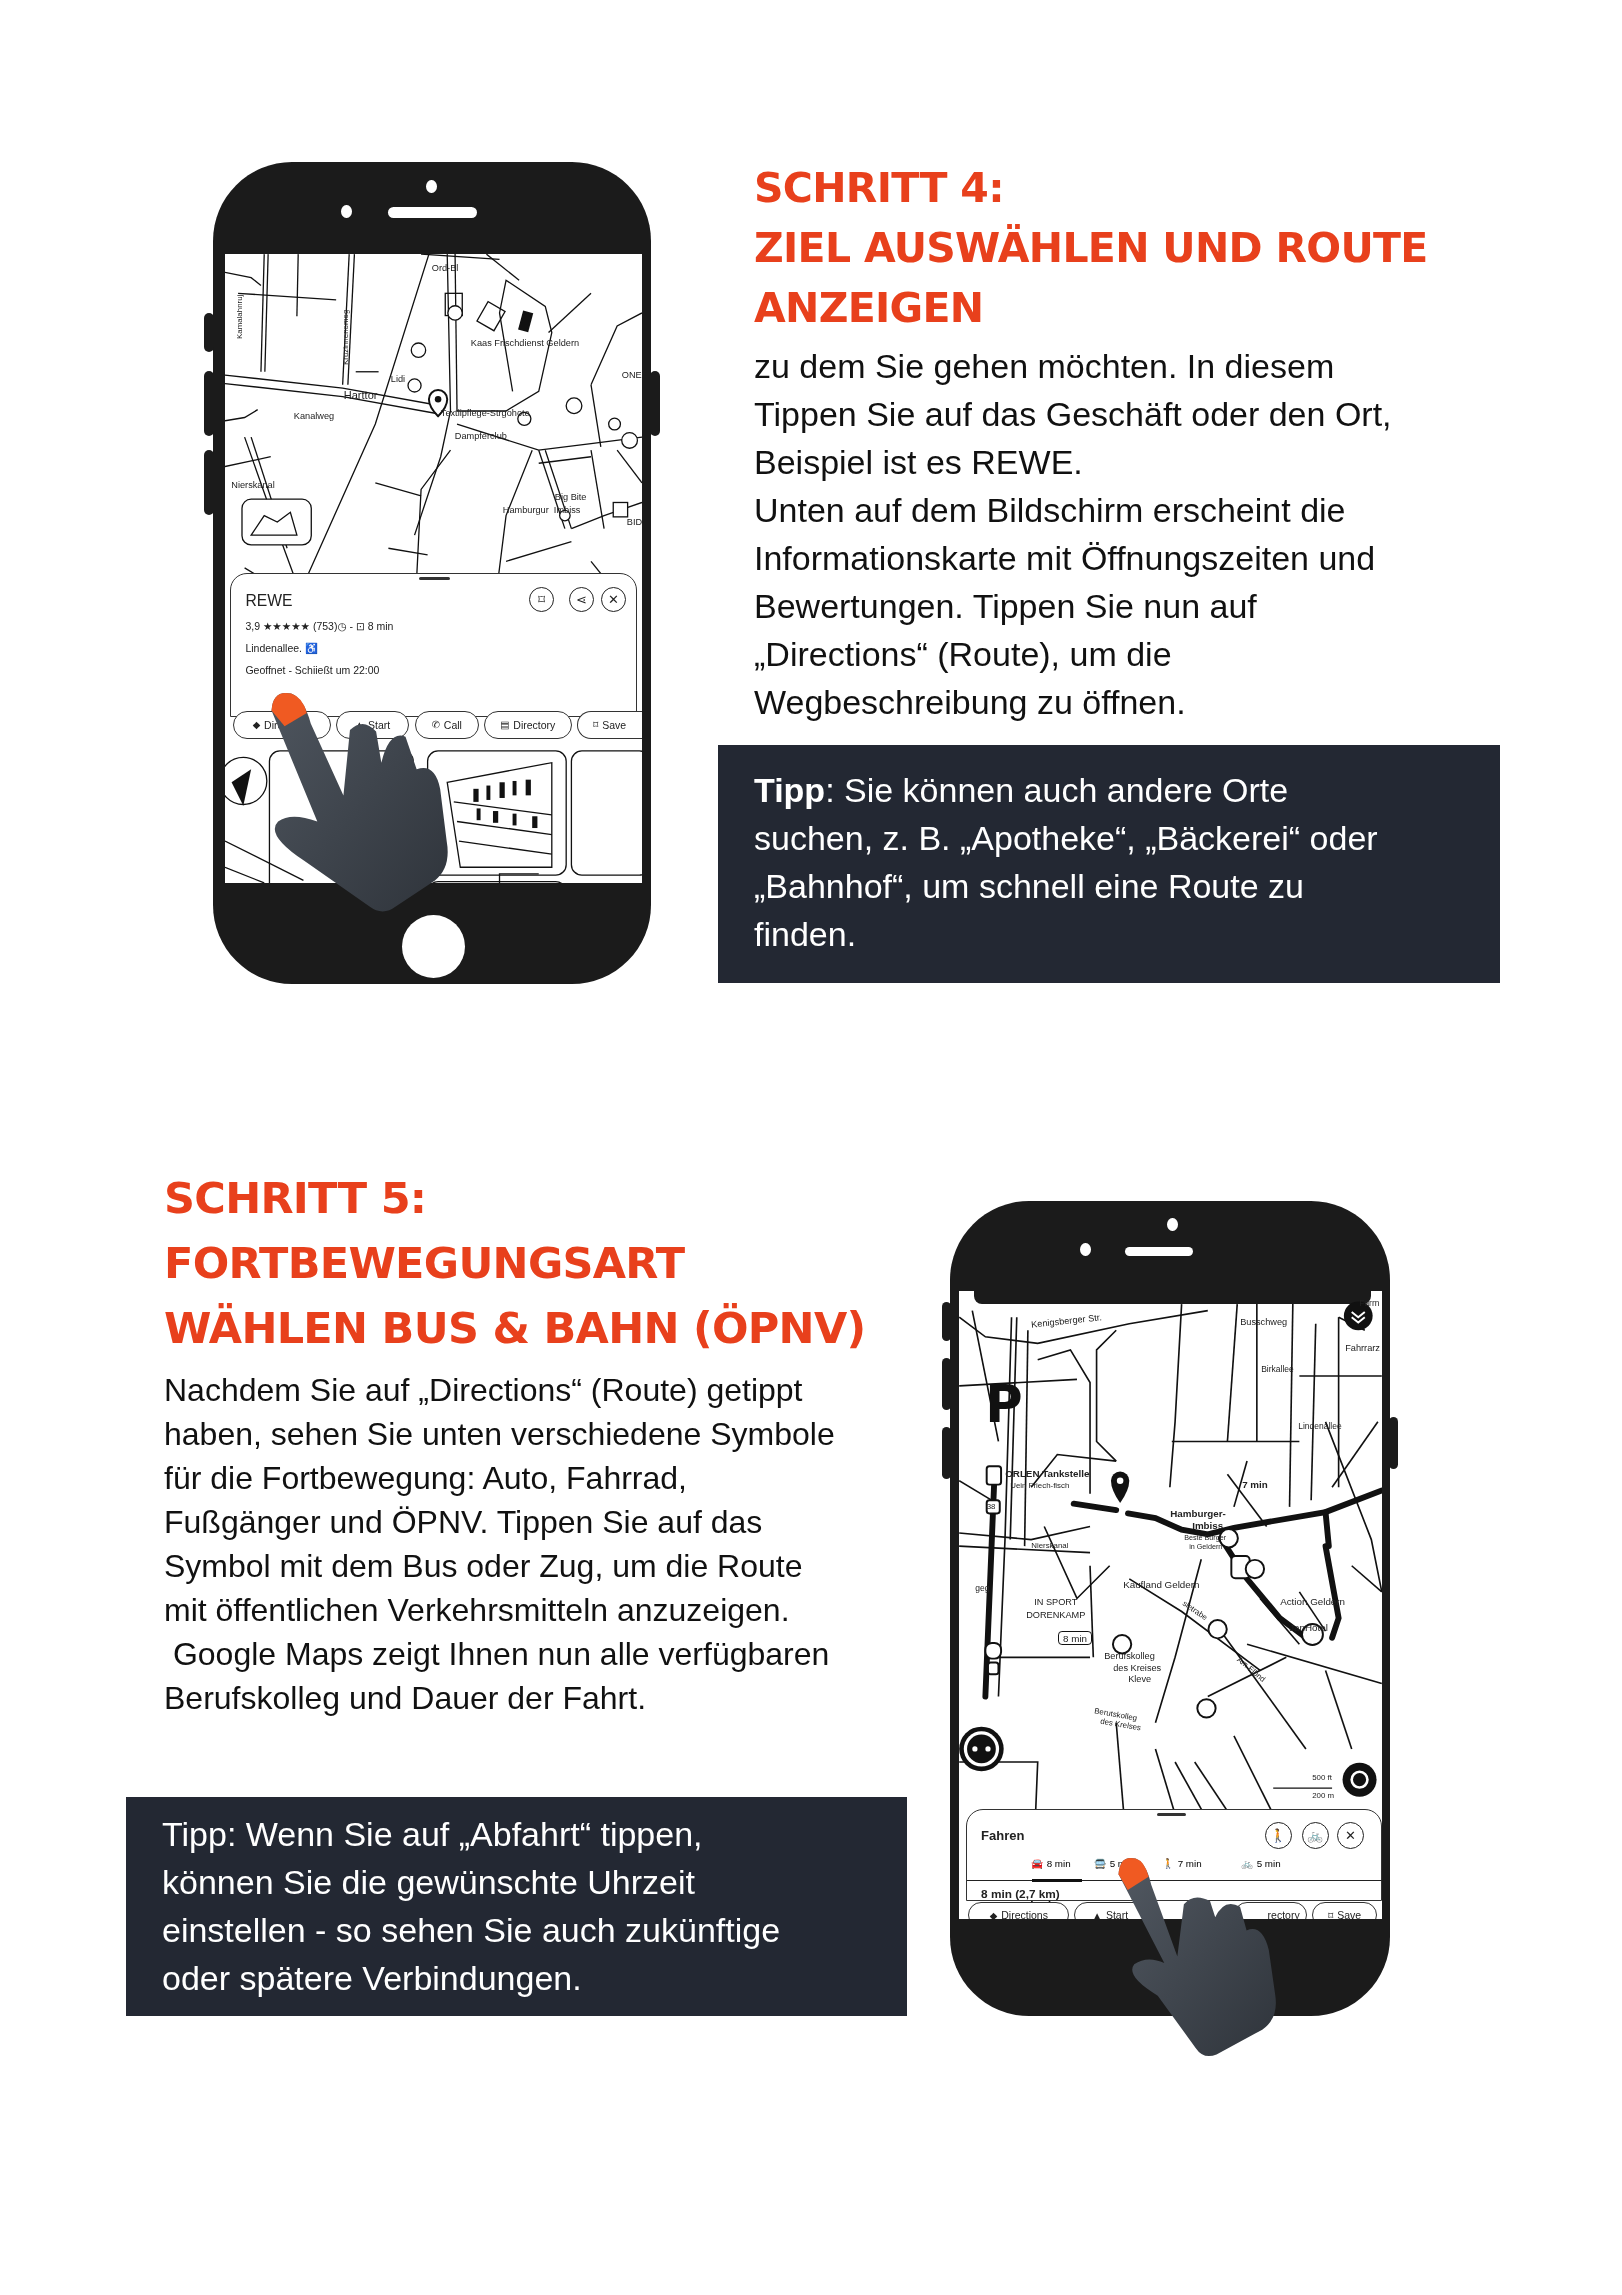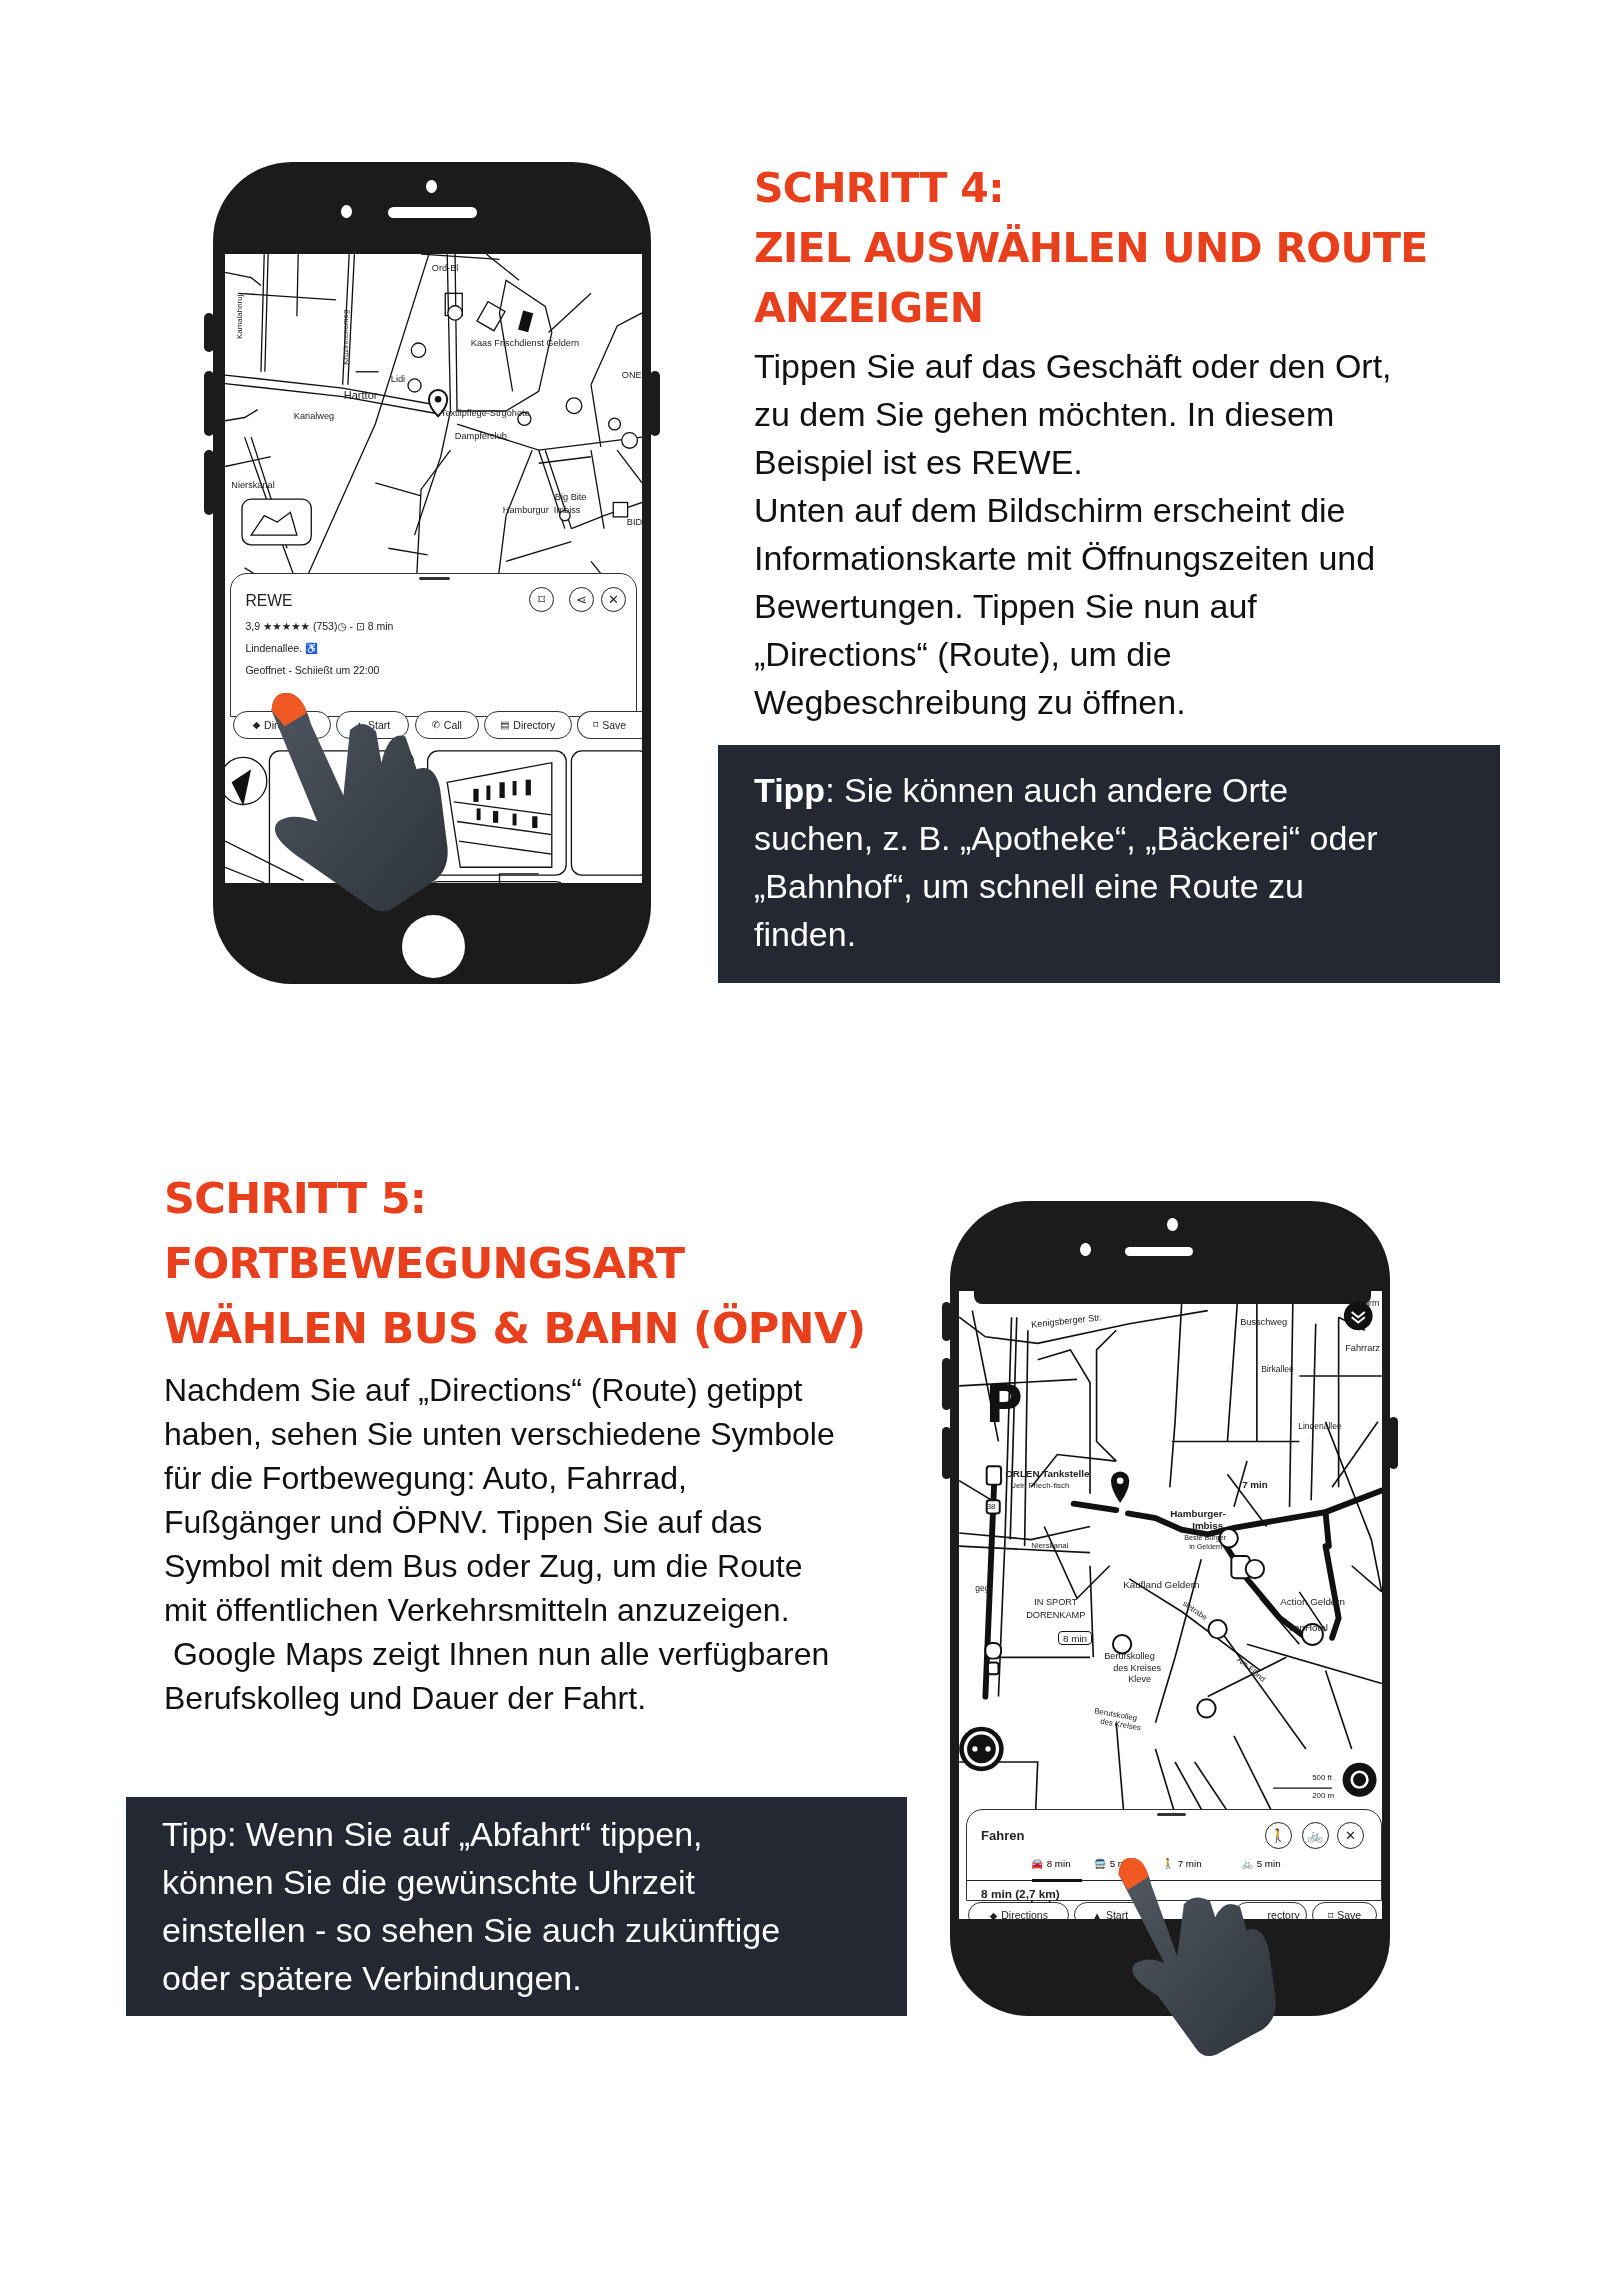--- a/index.html
+++ b/index.html
@@ -208,22 +208,22 @@
     <path d="M10 40 Q12 8 40 14 Q60 22 70 60 L120 170 L130 70 Q150 50 170 72 L178 120 Q190 70 215 80 L232 130 Q260 120 268 160 L278 240 Q285 280 260 300 L200 340 Q180 355 160 340 L60 270 Q0 230 20 210 Q40 195 80 210 Z" fill="url(#hg1)"></path>
     <path d="M10 40 Q12 8 40 14 Q58 20 64 44 L30 64 Z" fill="#f05a22"></path>
   </svg>
 
   <div class="abs" style="left:754px;top:158px;width:753px;">
     <p class="heading">SCHRITT 4:</p>
     <p class="heading">ZIEL AUSWÄHLEN UND ROUTE</p>
     <p class="heading">ANZEIGEN</p>
   </div>
   <div class="abs" style="left:754px;top:342px;width:753px;">
+    <p class="body-text">zu dem Sie gehen möchten. In diesem</p>
     <p class="body-text">Tippen Sie auf das Geschäft oder den Ort,</p>
-    <p class="body-text">zu dem Sie gehen möchten. In diesem</p>
     <p class="body-text">Beispiel ist es REWE.</p>
     <p class="body-text">Unten auf dem Bildschirm erscheint die</p>
     <p class="body-text">Informationskarte mit Öffnungszeiten und</p>
     <p class="body-text">Bewertungen. Tippen Sie nun auf</p>
     <p class="body-text">„Directions“ (Route), um die</p>
     <p class="body-text">Wegbeschreibung zu öffnen.</p>
   </div>
 
   <div class="abs tip" style="left:718px;top:745px;width:782px;height:238px;padding:21px 12px 0 36px;">
     <div><b>Tipp</b><span>: Sie können auch andere Orte</span></div>

